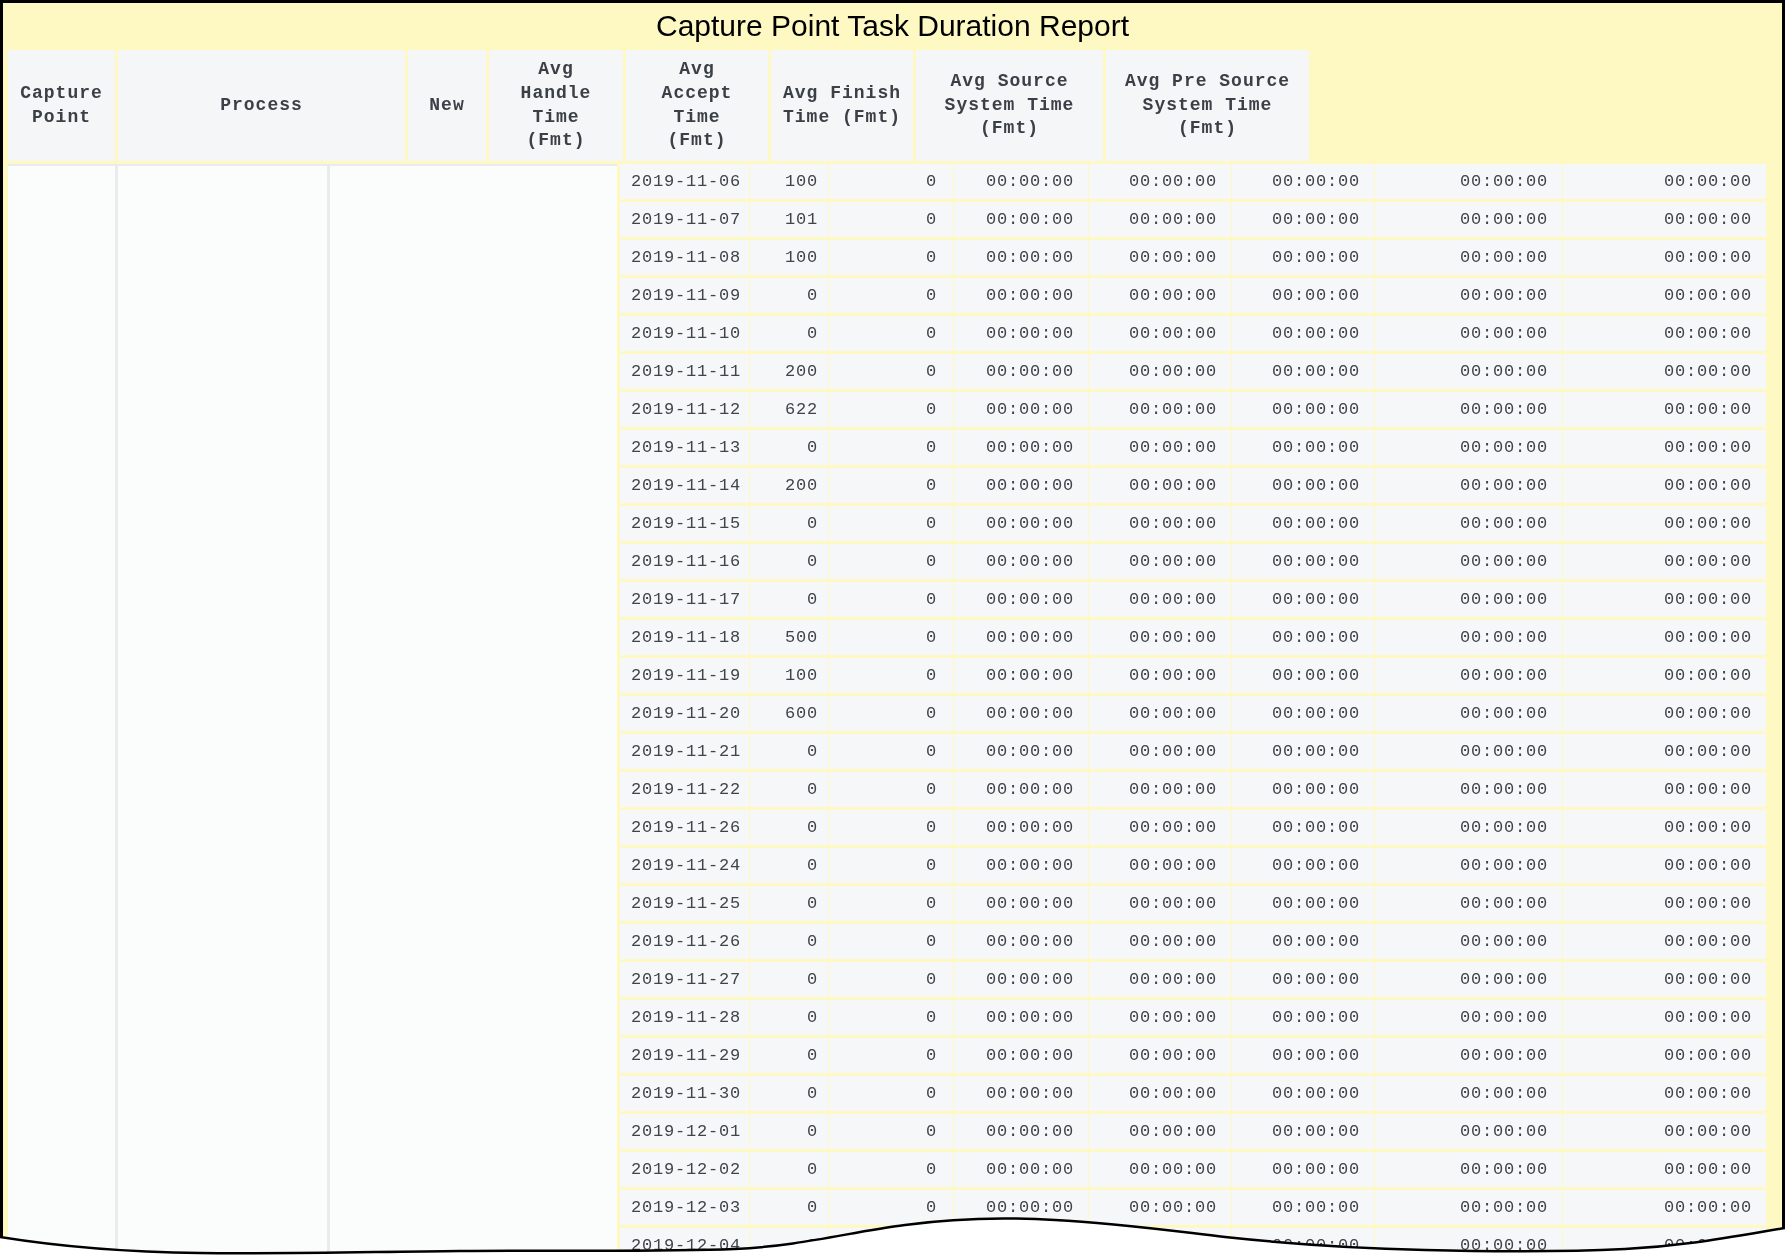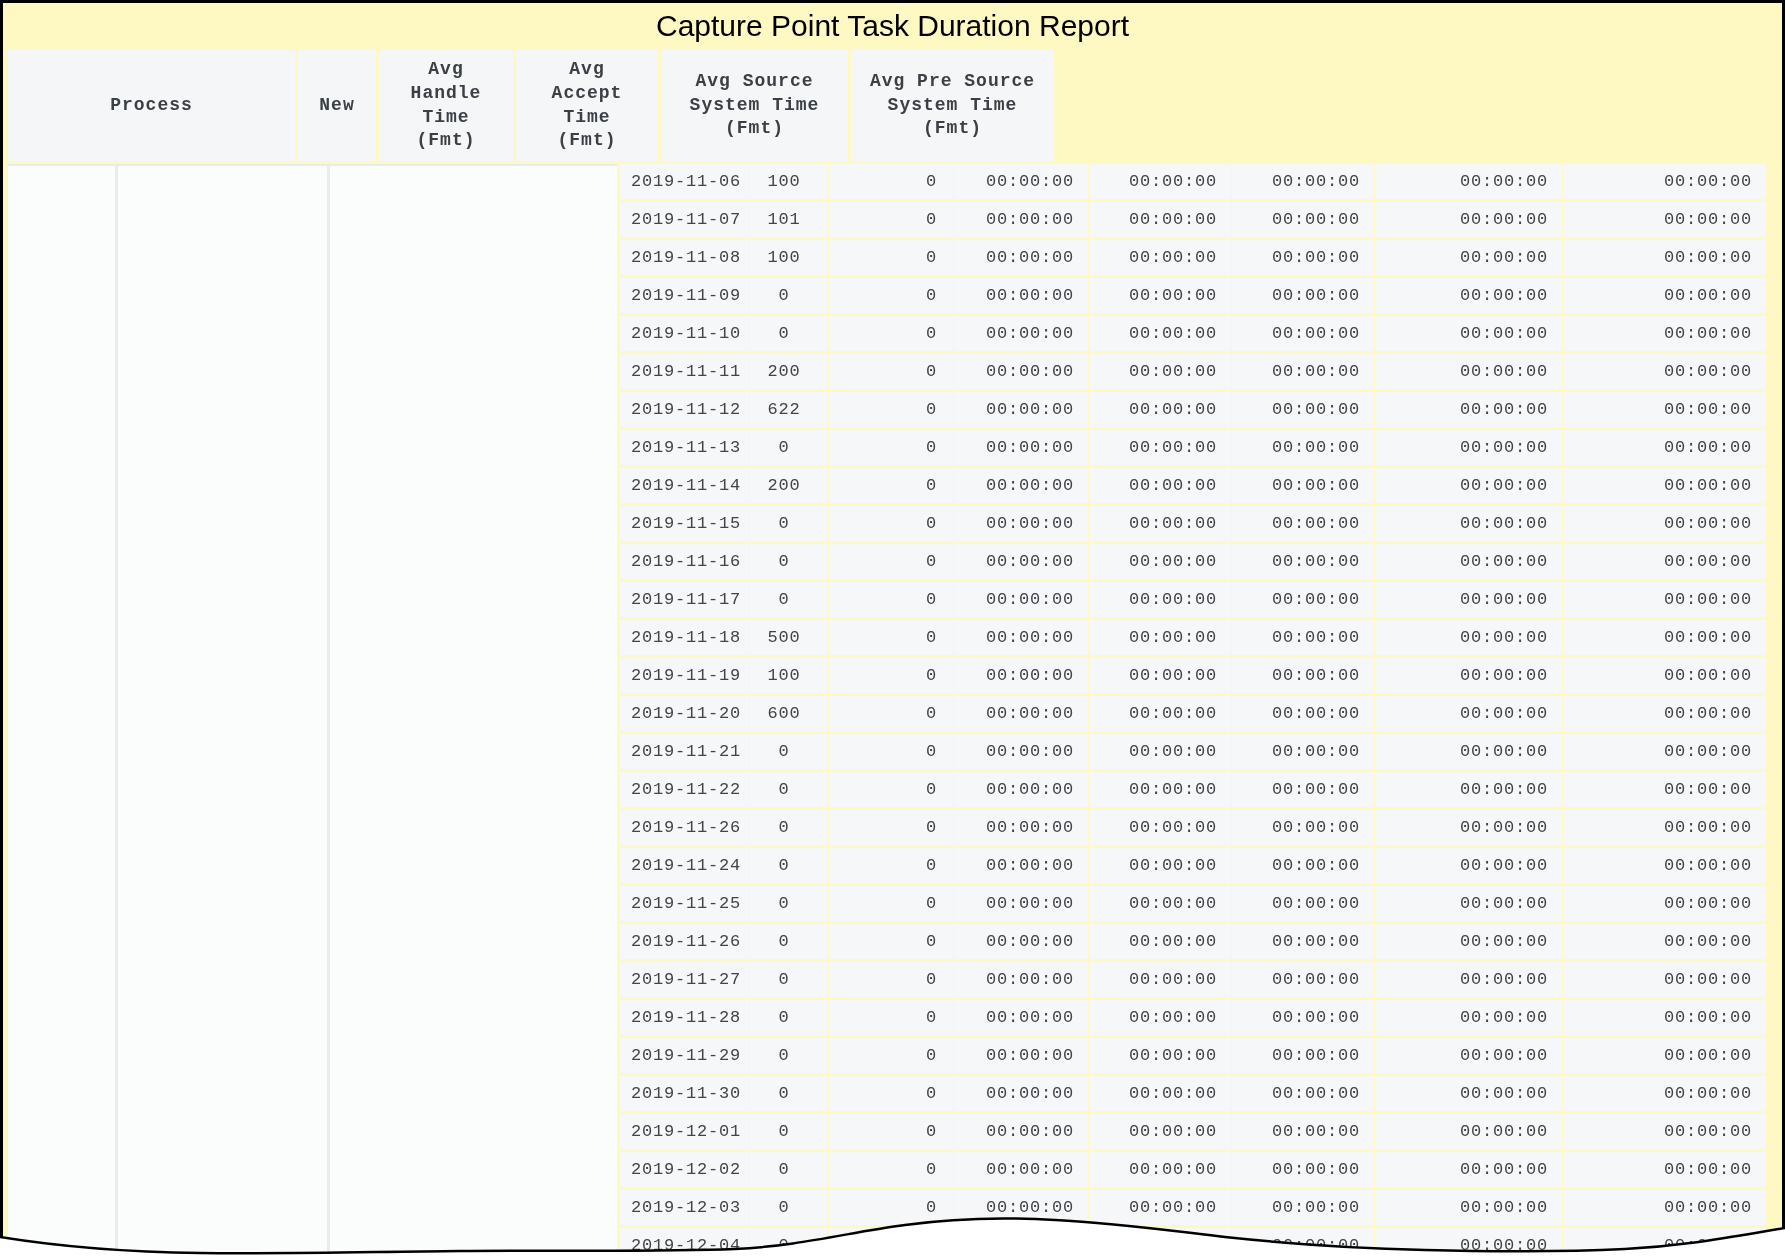--- a/index.html
+++ b/index.html
@@ -52,21 +52,21 @@
   .row{display:flex;gap:1px;height:35px;flex:none;}
   .dcell{
     background:#f6f7f8;
     font-size:17px;letter-spacing:0.8px;color:#3f454b;
     line-height:35px;text-align:right;
     box-sizing:border-box;
     white-space:nowrap;overflow:hidden;
     flex:none;
   }
   .pr14{padding-right:14px;}
-  .pr10{padding-right:10px;text-align:center;}
+  .pr10{padding-right:10px;}
   .pr8{padding-right:8px;}
   .pr16{padding-right:16px;}
 
   
   .col0{width:107px;} .col1{width:209px;} .col2{width:287px;}
   .col3{width:129px;} .col4{width:78px;}  .col5{width:124px;}
   .col6{width:134px;} .col7{width:142px;} .col8{width:142px;}
   .col9{width:187px;} .col10{width:203px;}
   .hcell{flex:none;}
 
@@ -77,30 +77,34 @@
 </style>
 </head>
 <body>
 
 <div class="canvas">
 
   <div class="title">Capture Point Task Duration Report</div>
 
   <div class="table">
     <div class="header-row">
+        <div class="hcell col0">Capture
+Point</div>
         <div class="hcell col2">Process</div>
         <div class="hcell col4">New</div>
         <div class="hcell col6">Avg
 Handle
 Time
 (Fmt)</div>
         <div class="hcell col7">Avg
 Accept
 Time
 (Fmt)</div>
+        <div class="hcell col8">Avg Finish
+Time (Fmt)</div>
         <div class="hcell col9">Avg Source
 System Time
 (Fmt)</div>
         <div class="hcell col10">Avg Pre Source
 System Time
 (Fmt)</div>
       </div>
     <div class="body">
       <div class="left-pane">
           <div class="lcell col0"></div>

